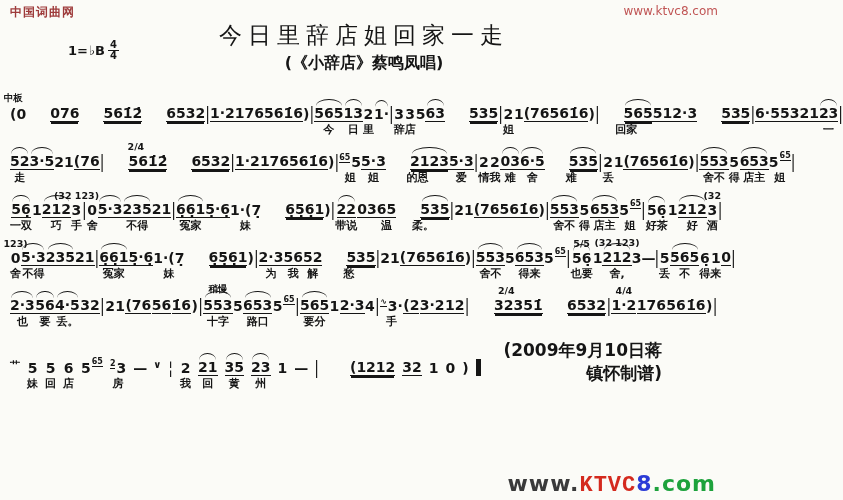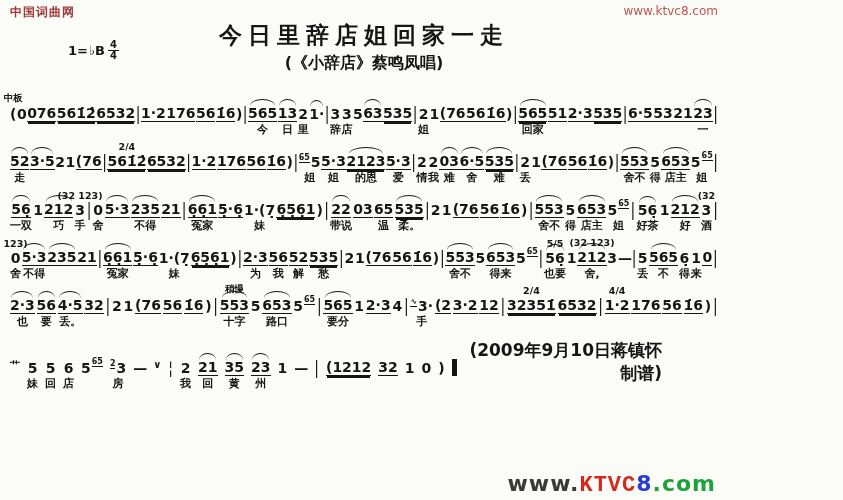--- a/index.html
+++ b/index.html
@@ -7,34 +7,34 @@
     --logo-dark:#3a3a3a; --logo-red:#d42a1e; --logo-blue:#2b3bd6; --logo-green:#1da23c;
   }
   *{margin:0;padding:0;box-sizing:border-box;}
   body{width:843px;height:500px;overflow:hidden;background:var(--bg);
        font-family:"DejaVu Sans",sans-serif;color:var(--ink);}
   .page{position:relative;width:728px;height:500px;padding:4px 10px 2px 10px;}
   .topbar{display:flex;justify-content:space-between;align-items:flex-start;height:18px;}
   .site{color:var(--site-red);font-size:12px;font-weight:bold;letter-spacing:1px;}
   .url{color:var(--url-red);font-size:12px;}
   .titleblock{text-align:center;margin-top:-2px;}
-  .title{font-size:23px;font-weight:700;letter-spacing:6px;font-family:"DejaVu Serif","DejaVu Sans",serif;}
+  .title{font-size:23px;font-weight:400;letter-spacing:6px;font-family:"DejaVu Serif","DejaVu Sans",serif;}
   .subtitle{font-size:16px;font-weight:bold;margin-top:2px;}
   .keysig{position:absolute;left:68px;top:40px;font-size:13px;font-weight:bold;display:flex;align-items:center;gap:1px;}
   .frac{display:inline-flex;flex-direction:column;line-height:1;font-size:10px;text-align:center;margin-left:2px;}
   .frac .num{border-bottom:1px solid var(--ink);padding:0 2px;}
   .score{margin-top:16px;text-align:right;}
   .system{margin-bottom:1px;}
   .music-row{display:flex;justify-content:space-between;align-items:flex-end;padding-top:15px;}
   .cell{display:inline-flex;flex-direction:column;align-items:center;position:relative;}
   .notewrap{display:inline-flex;align-items:flex-end;}
   .note{font-size:14px;font-weight:bold;line-height:1.15;position:relative;white-space:nowrap;
         font-family:"DejaVu Sans",sans-serif;}
   .u1{border-bottom:1.6px solid var(--ink);}
-  .u2{border-bottom:1.6px solid var(--ink);box-shadow:0 3px 0 -1px var(--ink);}
+  .u2{border-bottom:1.6px solid var(--ink);box-shadow:0 3px 0 -1px var(--ink);margin-left:24px;}
   .arc::before{content:'';position:absolute;top:-6px;left:6%;right:6%;height:6px;
         border-top:1.6px solid var(--ink);border-radius:50% 50% 0 0/100% 100% 0 0;}
   .sup{position:absolute;top:-1px;left:50%;transform:translate(-50%,-100%);font-size:9.5px;
         font-weight:bold;white-space:nowrap;}
   .grace{font-size:8px;font-weight:bold;vertical-align:top;margin-right:1px;align-self:flex-start;
         border-bottom:1px solid var(--ink);line-height:1;}
   .gracer{font-size:8px;font-weight:bold;margin-left:1px;align-self:flex-start;line-height:1;
         border-bottom:1px solid var(--ink);transform:translateY(-2px);}
   .lyr{font-size:11px;font-weight:bold;height:15px;line-height:15px;white-space:nowrap;}
   .c-bar .note{font-weight:normal;transform:scaleY(1.25);}

